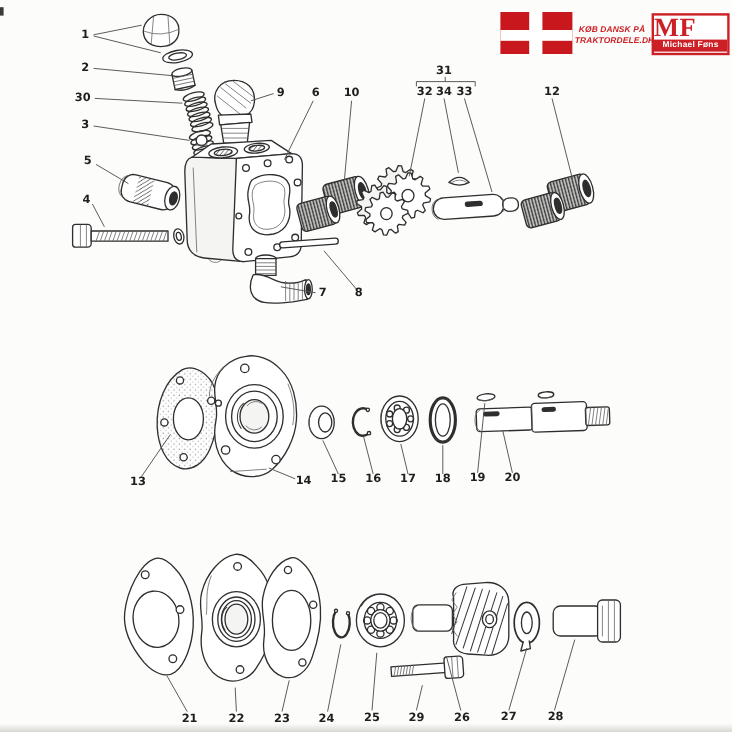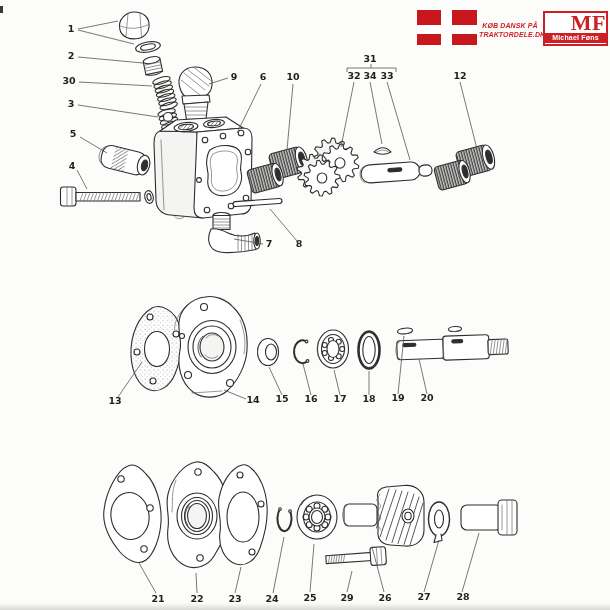--- a/index.html
+++ b/index.html
@@ -17,21 +17,21 @@
   
   .logo{position:absolute;top:9px;left:417px;width:190px;height:40px;display:flex;align-items:flex-start;}
   .flag{position:relative;width:60px;height:35px;background:#c8181e;flex:none;margin-top:1px;}
   .flag .v{position:absolute;left:24px;top:0;width:11px;height:35px;background:#ffffff;}
   .flag .h{position:absolute;left:0;top:15px;width:60px;height:9px;background:#ffffff;}
   .tagline{flex:none;width:62px;margin:13px 0 0 2px;text-align:center;color:#cd1f26;
            font-style:italic;font-weight:bold;line-height:1.25;letter-spacing:0.1px;}
   .tagline .t1{font-size:7px;white-space:nowrap;}
   .tagline .t2{font-size:7px;white-space:nowrap;}
   .mfbox{flex:none;width:61px;height:31px;border:2.5px solid #cd2026;background:#fff;
-         margin-left:2px;margin-top:2px;display:flex;flex-direction:column;align-items:flex-end;}
+         margin-left:2px;margin-top:2px;display:flex;flex-direction:column;align-items:flex-start;}
   .mfbox .mf{font-family:"Liberation Serif",serif;font-weight:bold;font-size:22px;line-height:20px;
              color:#cd2026;letter-spacing:0.5px;}
   .mfbox .nm{width:100%;background:#cd2026;color:#fff;font-size:7px;font-weight:bold;
              text-align:center;line-height:10px;height:10px;letter-spacing:0.2px;}
   .scan-bottom{position:absolute;left:0;bottom:0;width:610px;height:7px;
                background:linear-gradient(#fcfcfa,#d7d7d4);}
   .scan-mark{position:absolute;left:0;top:6px;width:3px;height:7px;background:#3a3a3a;}
 </style>
 </head>
 <body>

